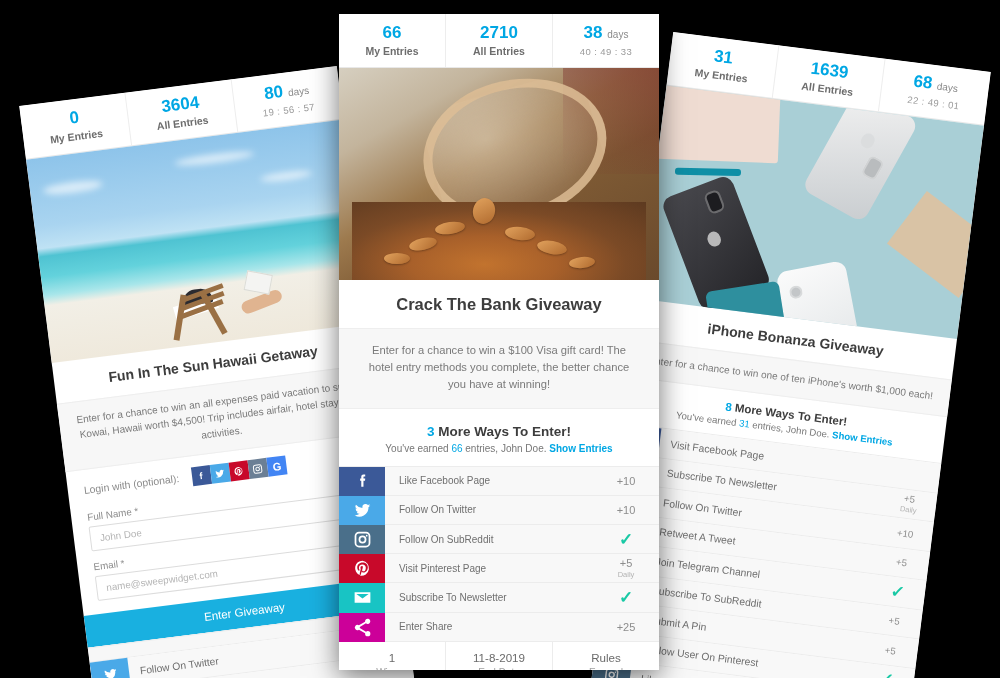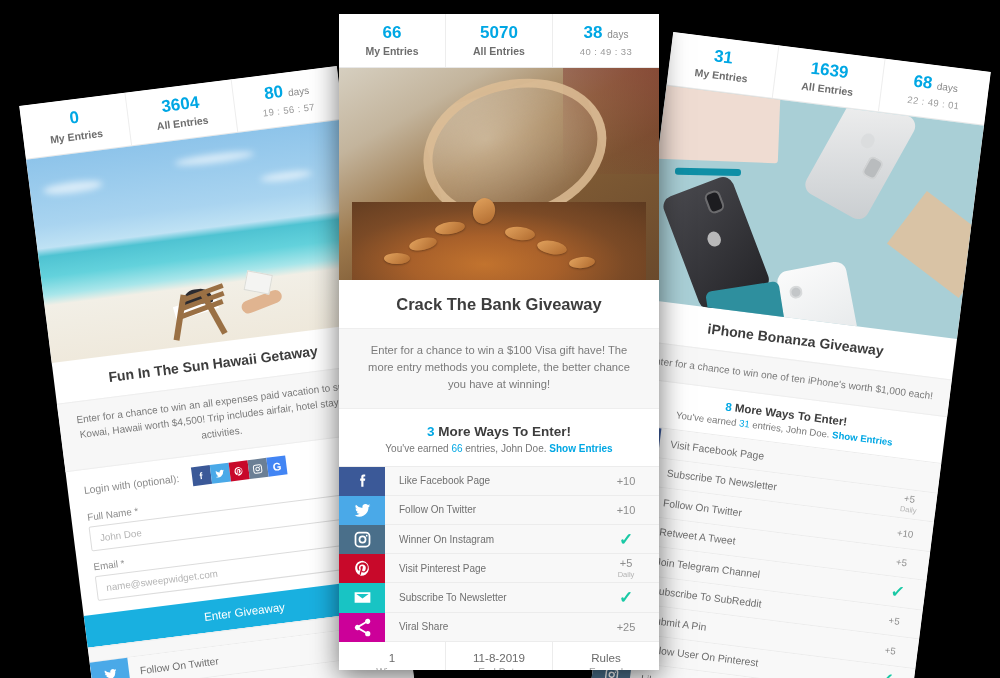--- a/index.html
+++ b/index.html
@@ -369,21 +369,21 @@
     </div>
   </div>
 
   <div class="card card-mid">
     <div class="stats">
       <div class="stat">
         <div class="stat-num">66</div>
         <div class="stat-lbl">My Entries</div>
       </div>
       <div class="stat">
-        <div class="stat-num">5070</div>
+        <div class="stat-num">2710</div>
         <div class="stat-lbl">All Entries</div>
       </div>
       <div class="stat">
         <div class="stat-num"><span>38</span> <span class="days">days</span></div>
         <div class="stat-sub">40 : 49 : 33</div>
       </div>
     </div>
 
     <div class="hero hero-coins">
       <div class="jarshadow"></div>
@@ -392,21 +392,21 @@
       <div class="coin" style="left:30%;bottom:46px;width:30px;height:12px;transform:rotate(-8deg);"></div>
       <div class="coin" style="left:42%;bottom:56px;width:22px;height:26px;transform:rotate(14deg);"></div>
       <div class="coin" style="left:52%;bottom:40px;width:30px;height:13px;transform:rotate(6deg);"></div>
       <div class="coin" style="left:22%;bottom:30px;width:28px;height:12px;transform:rotate(-12deg);"></div>
       <div class="coin" style="left:62%;bottom:26px;width:30px;height:13px;transform:rotate(10deg);"></div>
       <div class="coin" style="left:14%;bottom:16px;width:26px;height:11px;"></div>
       <div class="coin" style="left:72%;bottom:12px;width:26px;height:11px;transform:rotate(-6deg);"></div>
     </div>
 
     <div class="title">Crack The Bank Giveaway</div>
-    <div class="desc">Enter for a chance to win a $100 Visa gift have! The more entry methods you complete, the better chance you have at winning!</div>
+    <div class="desc">Enter for a chance to win a $100 Visa gift card! The hotel entry methods you complete, the better chance you have at winning!</div>
     <div class="ways">
       <span class="hl">3</span>
       <span>More Ways To Enter!</span>
     </div>
     <div class="earned">
       <span>You've earned</span>
       <span class="hl">66</span>
       <span>entries, John Doe.</span>
       <a href="#">Show Entries</a>
     </div>
@@ -429,21 +429,21 @@
           </div>
         <div class="entry-name">Follow On Twitter</div>
         <div class="entry-pts">+10</div>
       </div>
       <div class="entry row-h-mid">
         <div class="entry-ico" style="background:#4a6f8a">
             <svg viewBox="0 0 24 24">
               <path d="M8 3h8a5 5 0 0 1 5 5v8a5 5 0 0 1-5 5H8a5 5 0 0 1-5-5V8a5 5 0 0 1 5-5zm0 2a3 3 0 0 0-3 3v8a3 3 0 0 0 3 3h8a3 3 0 0 0 3-3V8a3 3 0 0 0-3-3H8zm4 2.5A4.5 4.5 0 1 1 7.5 12 4.5 4.5 0 0 1 12 7.5zm0 2A2.5 2.5 0 1 0 14.5 12 2.5 2.5 0 0 0 12 9.5zm4.8-2.8a1 1 0 1 1-1 1 1 1 0 0 1 1-1z"></path>
             </svg>
           </div>
-        <div class="entry-name">Winner On Instagram</div>
+        <div class="entry-name">Follow On SubReddit</div>
         <div class="entry-pts">
             <span class="check">✓</span>
           </div>
       </div>
       <div class="entry row-h-mid">
         <div class="entry-ico" style="background:#c8092a">
             <svg viewBox="0 0 24 24">
               <path d="M12 3a8.5 8.5 0 0 0-3.1 16.4c-.1-.7-.1-1.8.1-2.6l1-4.2s-.3-.5-.3-1.3c0-1.2.7-2.1 1.6-2.1.7 0 1.1.6 1.1 1.3 0 .8-.5 2-.8 3.1-.2.9.5 1.6 1.4 1.6 1.6 0 2.8-1.7 2.8-4.2 0-2.2-1.6-3.7-3.8-3.7a4 4 0 0 0-4.1 4c0 .8.3 1.6.7 2.1l-.3 1.1c0 .2-.2.2-.4.1-1.2-.6-1.9-2.3-1.9-3.7 0-3 2.2-5.7 6.3-5.7 3.3 0 5.8 2.3 5.8 5.4 0 3.3-2 6-4.9 6-1 0-1.9-.5-2.2-1.1l-.6 2.3c-.2.8-.8 1.9-1.2 2.5A8.5 8.5 0 1 0 12 3z"></path>
             </svg>
           </div>
@@ -463,21 +463,21 @@
         <div class="entry-pts">
             <span class="check">✓</span>
           </div>
       </div>
       <div class="entry row-h-mid">
         <div class="entry-ico" style="background:#cc0099">
             <svg viewBox="0 0 24 24">
               <path d="M18 16.1a2.9 2.9 0 0 0-2 .8l-7.1-4.2a3 3 0 0 0 0-1.4l7-4.1a3 3 0 1 0-1-2.2v.4L7.9 9.5a3 3 0 1 0 0 5l7.1 4.2v.3a3 3 0 1 0 3-2.9z"></path>
             </svg>
           </div>
-        <div class="entry-name">Viral Share</div>
+        <div class="entry-name">Enter Share</div>
         <div class="entry-pts">+25</div>
       </div>
     </div>
 
     <div class="foot3">
       <div>
         <div class="foot-v">1</div>
         <div class="foot-l">Winner</div>
       </div>
       <div>

